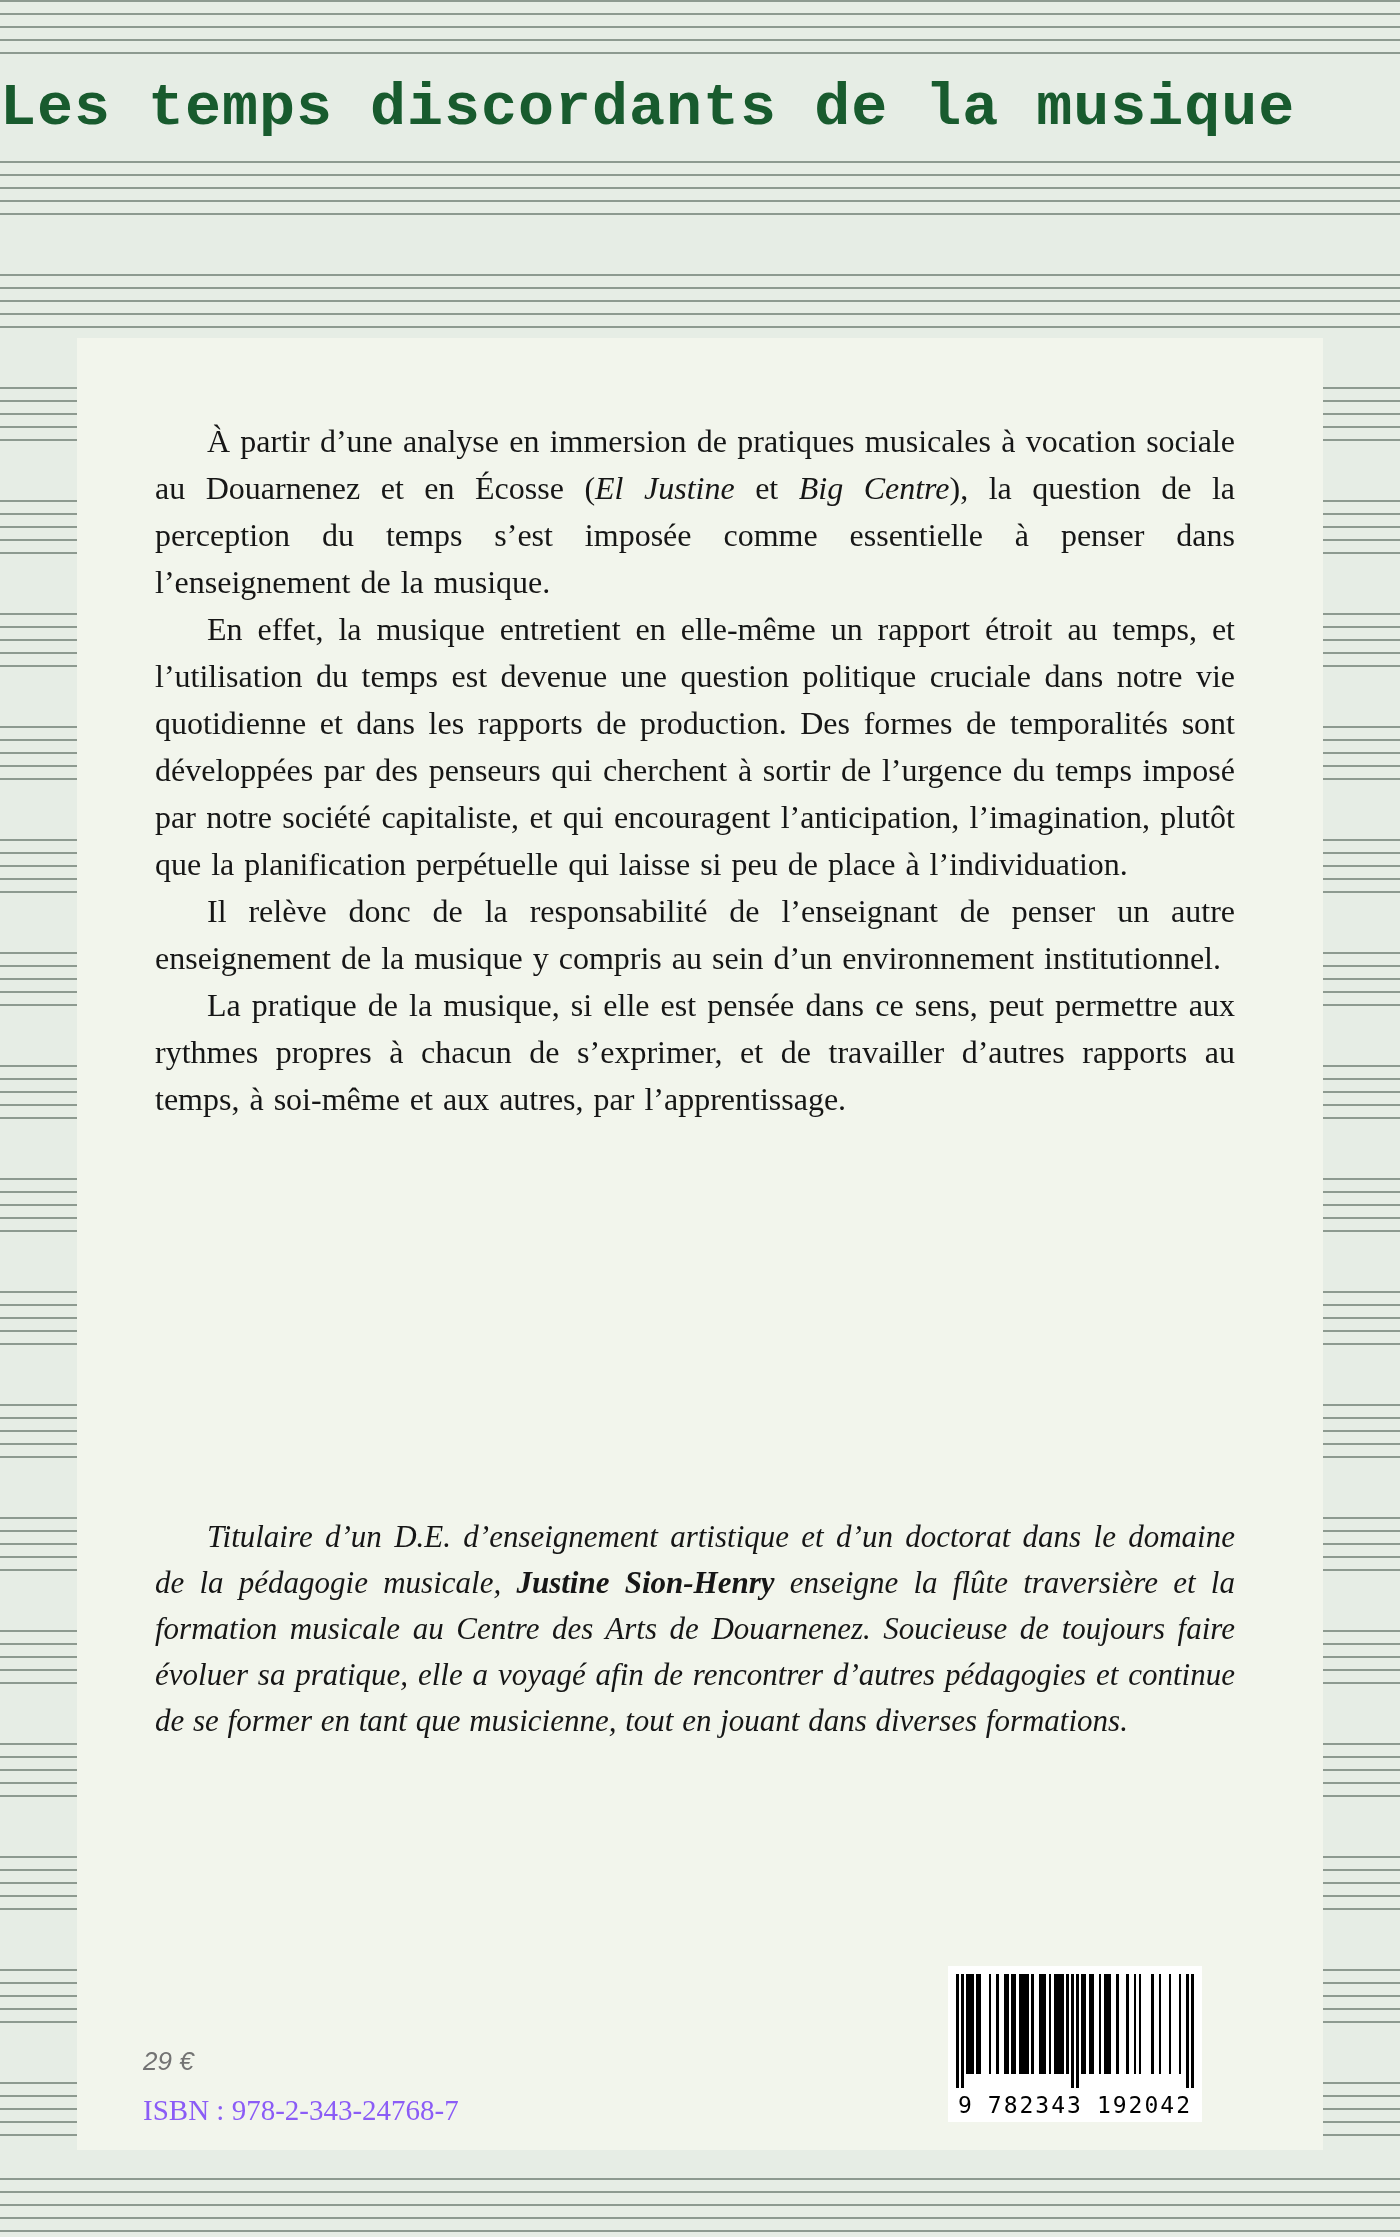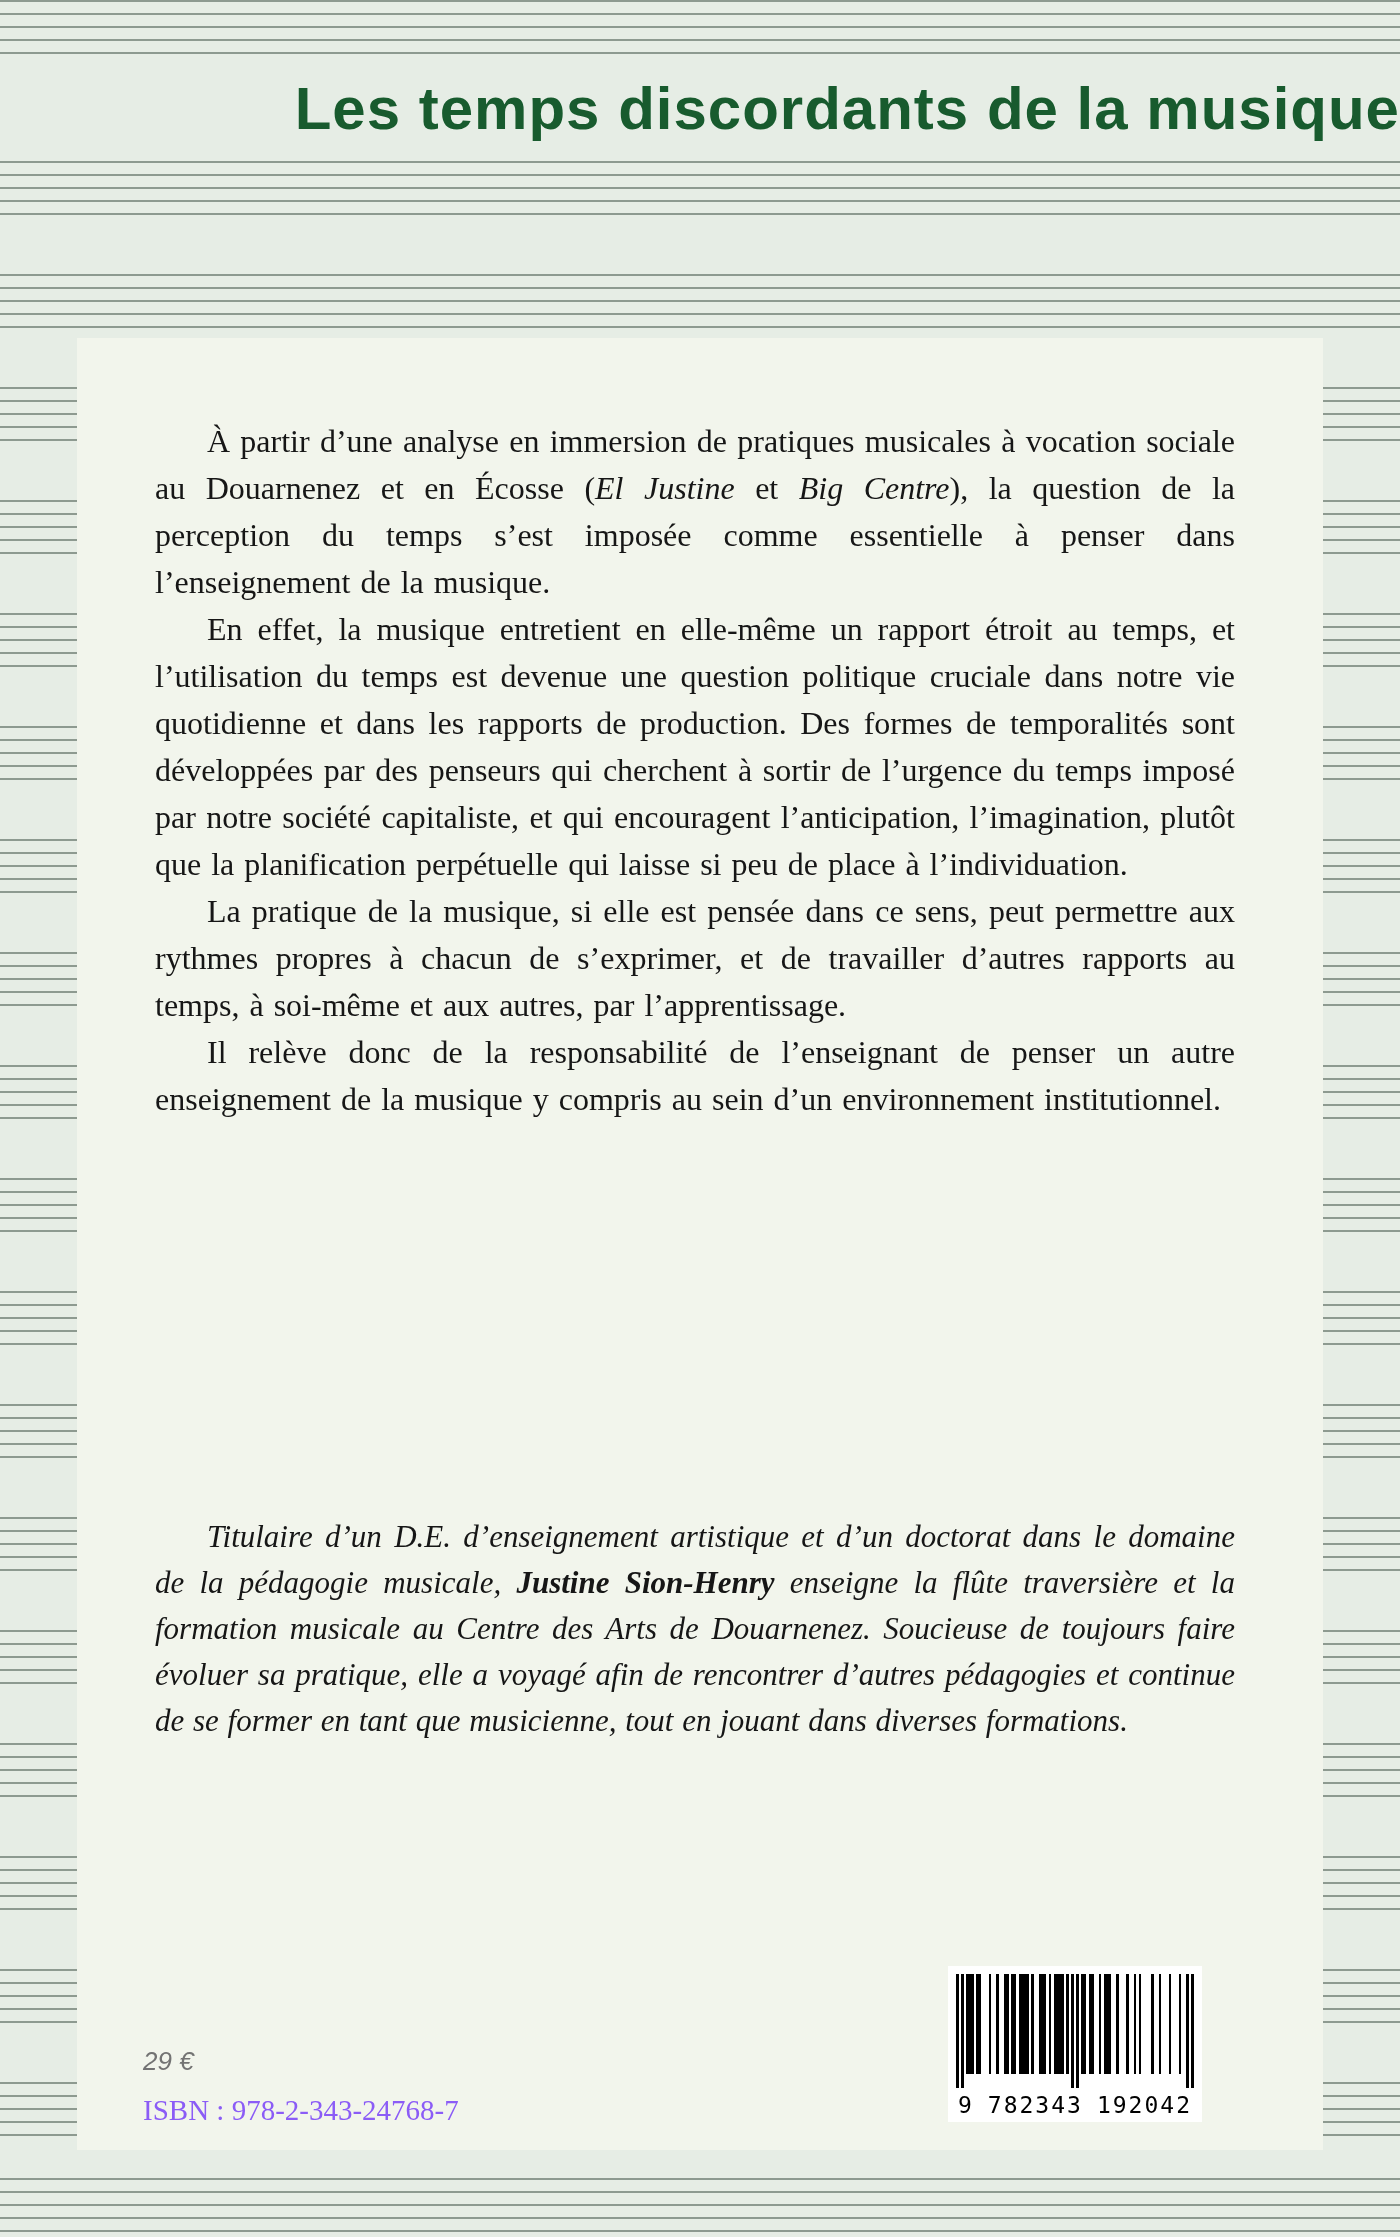--- a/index.html
+++ b/index.html
@@ -24,22 +24,22 @@
       var(--staff-line, #8d9a90) 13px, var(--staff-line, #8d9a90) 15px, transparent 15px, transparent 26px,
       var(--staff-line, #8d9a90) 26px, var(--staff-line, #8d9a90) 28px, transparent 28px, transparent 39px,
       var(--staff-line, #8d9a90) 39px, var(--staff-line, #8d9a90) 41px, transparent 41px, transparent 52px,
       var(--staff-line, #8d9a90) 52px, var(--staff-line, #8d9a90) 54px);
   }
   .title {
     position: absolute;
     left: 0; right: 0;
     top: 74px;
     margin: 0;
-    text-align: right;
-    font-family: Liberation Sans, sans-serif;
+    text-align: left;
+    font-family: Liberation Mono, monospace;
     font-size: 60px;
     font-weight: 600;
     letter-spacing: 1px;
     color: var(--title-green, #185b2e);
   }
   .subtitle {
     position: absolute;
     left: 0; right: 0;
     top: 222px;
     margin: 0;
@@ -160,22 +160,22 @@
       <div class="staff-group" style="top: 2178px;"></div>
     </div>
 
   <h1 class="title">Les temps discordants de la musique</h1>
 
   <div class="panel">
 
     <div class="synopsis">
       <p><span>À partir d’une analyse en immersion de pratiques musicales à vocation sociale au Douarnenez et en Écosse (</span><i>El Justine</i><span> et </span><i>Big Centre</i><span>), la question de la perception du temps s’est imposée comme essentielle à penser dans l’enseignement de la musique.</span></p>
       <p>En effet, la musique entretient en elle-même un rapport étroit au temps, et l’utilisation du temps est devenue une question politique cruciale dans notre vie quotidienne et dans les rapports de production. Des formes de temporalités sont développées par des penseurs qui cherchent à sortir de l’urgence du temps imposé par notre société capitaliste, et qui encouragent l’anticipation, l’imagination, plutôt que la planification perpétuelle qui laisse si peu de place à l’individuation.</p>
+      <p>Il relève donc de la responsabilité de l’enseignant de penser un autre enseignement de la musique y compris au sein d’un environnement institutionnel.</p>
       <p>La pratique de la musique, si elle est pensée dans ce sens, peut permettre aux rythmes propres à chacun de s’exprimer, et de travailler d’autres rapports au temps, à soi-même et aux autres, par l’apprentissage.</p>
-      <p>Il relève donc de la responsabilité de l’enseignant de penser un autre enseignement de la musique y compris au sein d’un environnement institutionnel.</p>
     </div>
 
     <div class="bio">
       <p><span>Titulaire d’un D.E. d’enseignement artistique et d’un doctorat dans le domaine de la pédagogie musicale, </span><b>Justine Sion-Henry</b><span> enseigne la flûte traversière et la formation musicale au Centre des Arts de Douarnenez. Soucieuse de toujours faire évoluer sa pratique, elle a voyagé afin de rencontrer d’autres pédagogies et continue de se former en tant que musicienne, tout en jouant dans diverses formations.</span></p>
     </div>
 
     <div class="price">29 €</div>
     <div class="isbn">ISBN : 978-2-343-24768-7</div>
 
     <div class="barcode">

